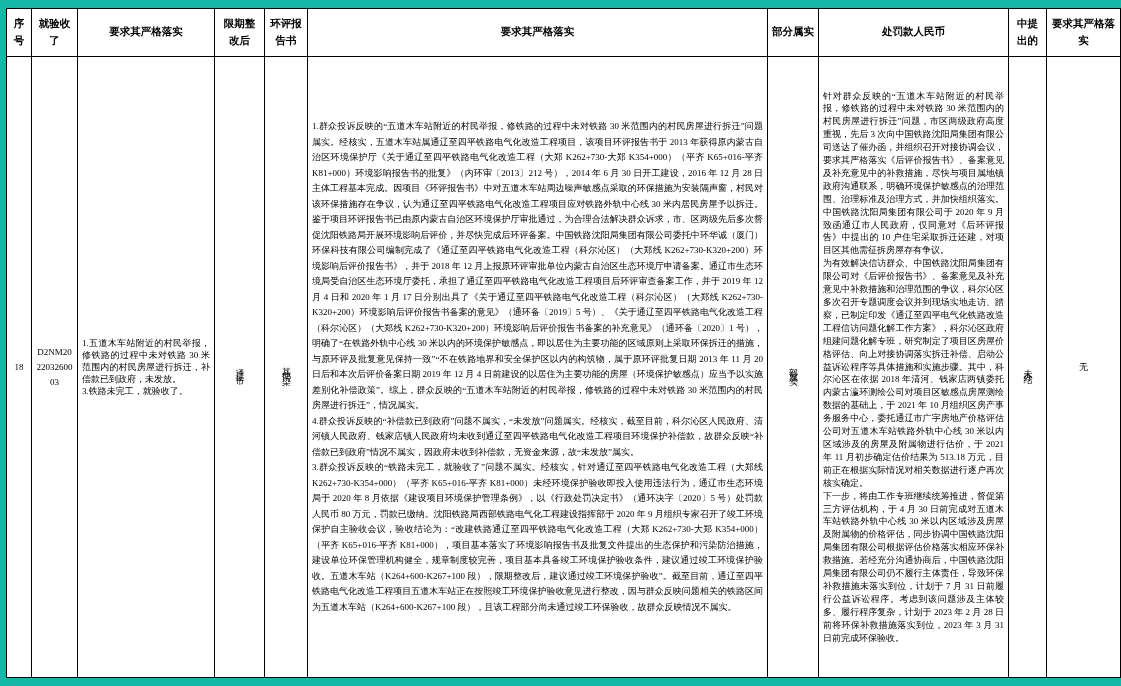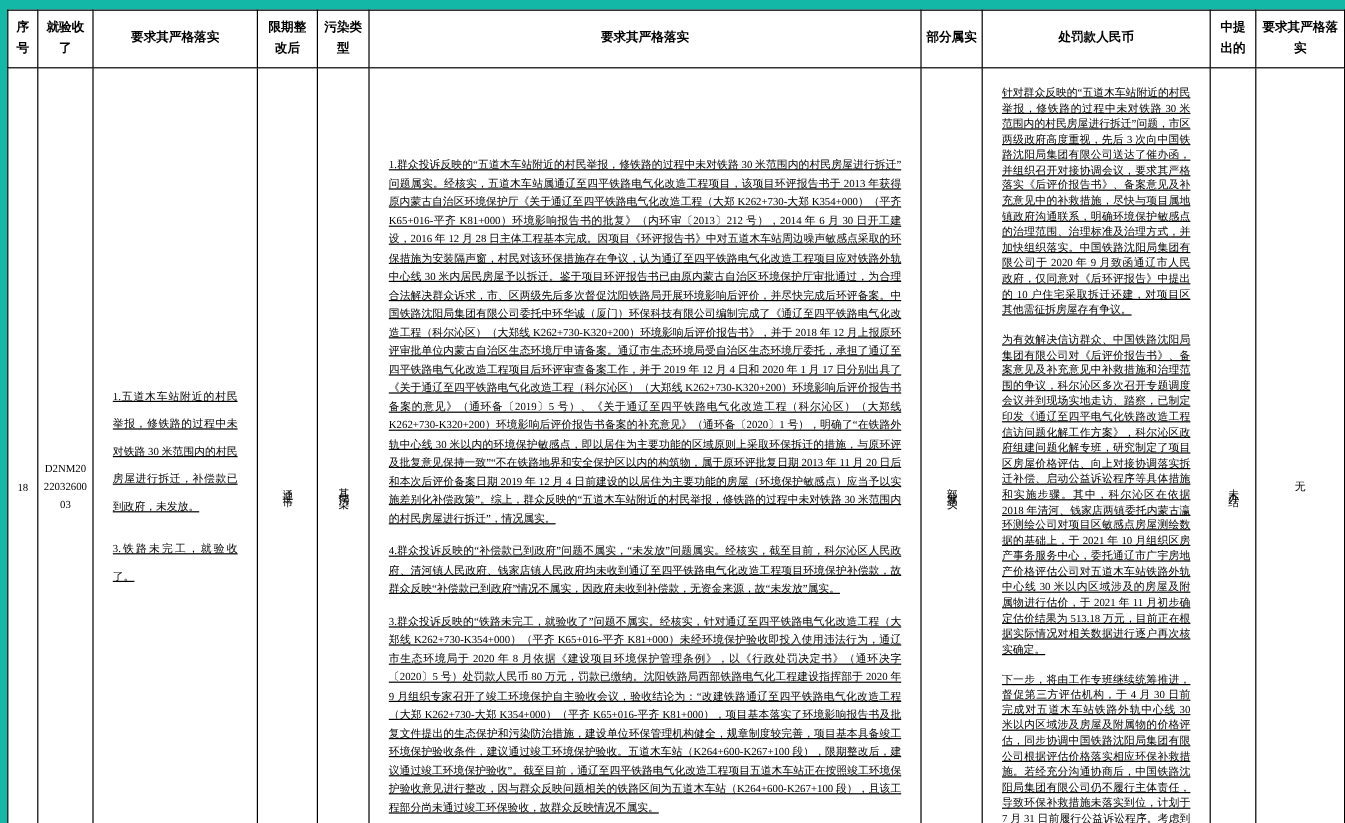--- a/index.html
+++ b/index.html
@@ -25,22 +25,22 @@
     text-align:center;
     line-height:1.55;
     height:48px;
     padding:2px 3px;
   }
   tbody tr{height:621px;}
   td{font-size:9px;}
   .center{text-align:center;margin-top:24px;}
   .num-cell{word-break:break-all;line-height:15px;}
   .para-cell{text-align:justify;}
-  .para-cell p{margin:12px;text-decoration:underline;}
-  .problem-cell{padding:4px 6px;line-height:23px;text-align:justify;}
+  .para-cell p{margin:0;}
+  .problem-cell{padding:4px 6px;line-height:12px;text-align:justify;}
   .invest-cell{padding:4px 7px;line-height:15.5px;}
   .rect-cell{padding:4px 6px;line-height:12.9px;}
   .vertical{
     display:inline-block;
     writing-mode:vertical-rl;
     text-orientation:upright;
     letter-spacing:3px;
     line-height:1;
   }
 </style>
@@ -60,21 +60,21 @@
         <col style="width:190px">
         <col style="width:38px">
       <col style="width:74px">
     </colgroup>
     <thead>
       <tr>
         <th>序号</th>
         <th>就验收了</th>
         <th>要求其严格落实</th>
         <th>限期整改后</th>
-        <th>污染类型</th>
+        <th>环评报告书</th>
         <th>要求其严格落实</th>
         <th>部分属实</th>
         <th>处罚款人民币</th>
         <th>中提出的</th>
         <th>要求其严格落实</th>
       </tr>
     </thead>
     <tbody>
       <tr>
         <td class="center">18</td>

